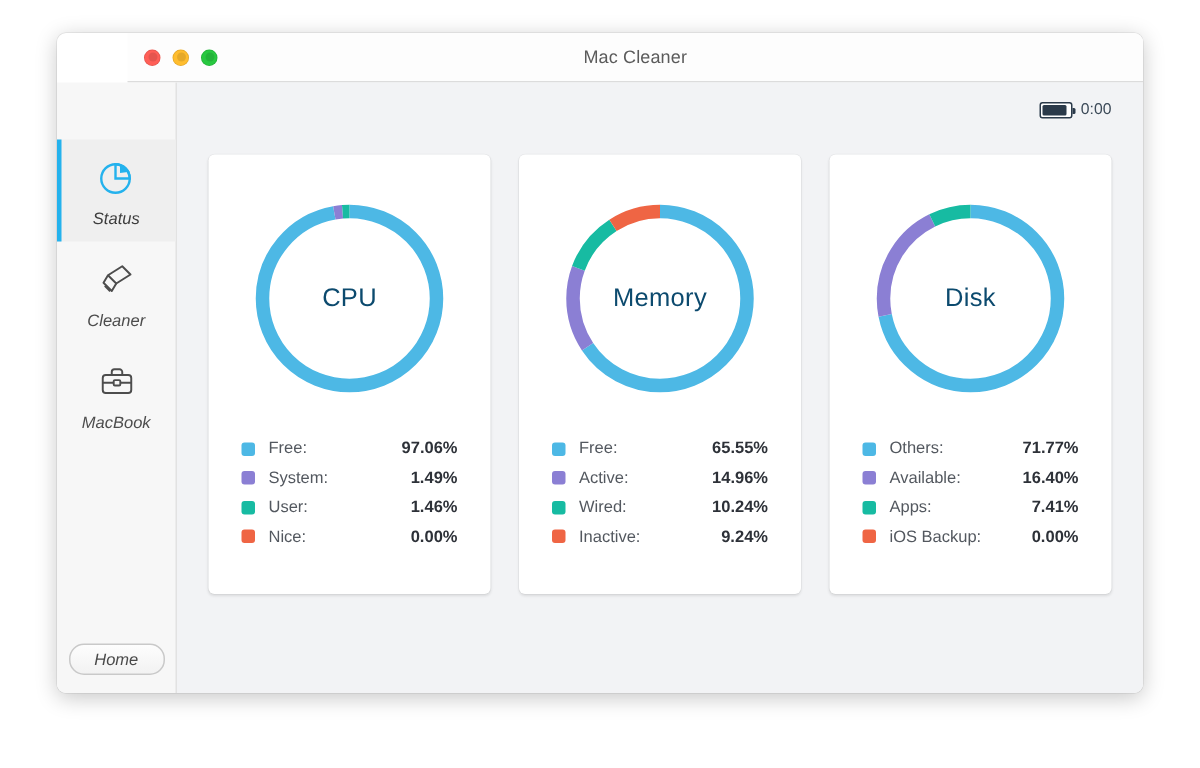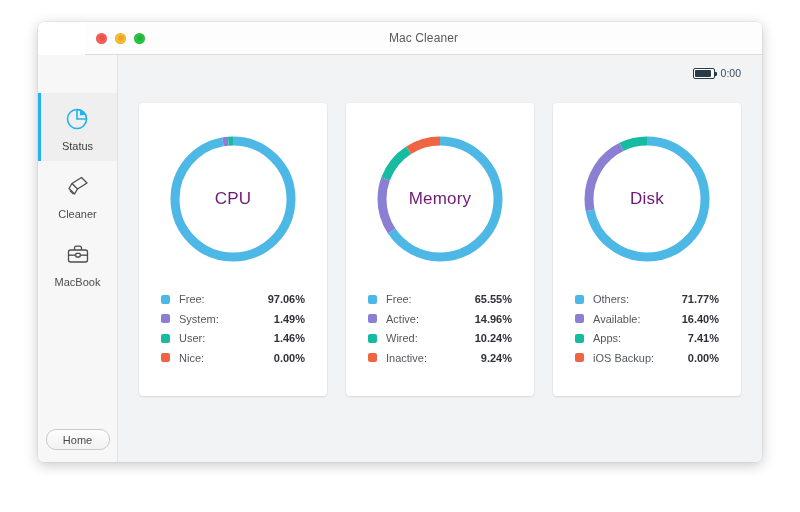--- a/index.html
+++ b/index.html
@@ -87,20 +87,21 @@
   }
 
   
   .sidebar {
     flex: 0 0 79px;
     background: #f7f7f7;
     border-right: 1px solid #e2e2e2;
     display: flex;
     flex-direction: column;
     position: relative;
+    font-style: italic;
   }
   .nav {
     margin-top: 38px;
     display: flex;
     flex-direction: column;
   }
   .nav-item {
     position: relative;
     height: 68px;
     display: flex;
@@ -232,21 +233,21 @@
     margin-top: 14px;
   }
   .donut-wrap svg { display: block; }
   .donut-label {
     position: absolute;
     left: 0; top: 0; right: 0; bottom: 0;
     display: flex;
     align-items: center;
     justify-content: center;
     font-size: 17px;
-    color: #701a75;
+    color: #0c4a6e;
     letter-spacing: 0.2px;
   }
 
   .legend {
     margin-top: 24px;
     width: 100%;
     padding: 0 22px;
     box-sizing: border-box;
     display: flex;
     flex-direction: column;

